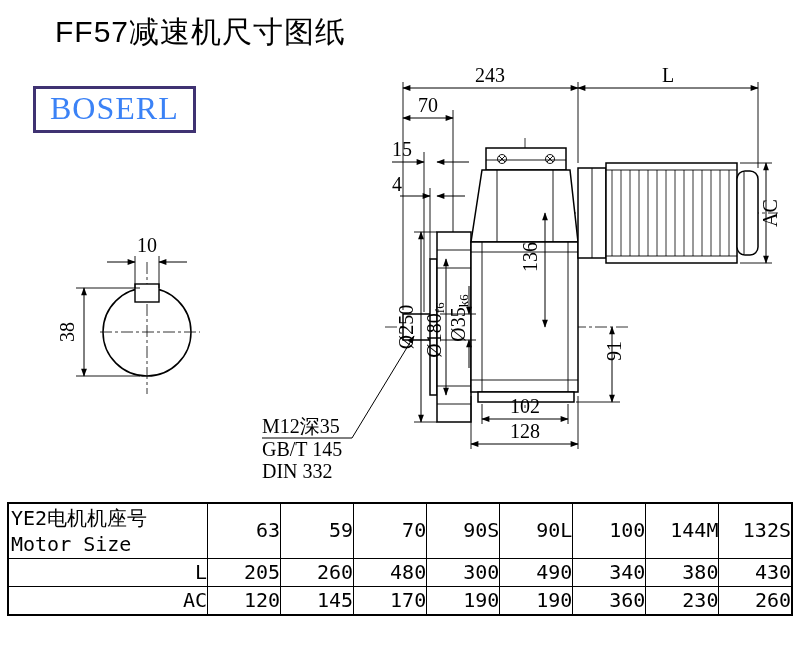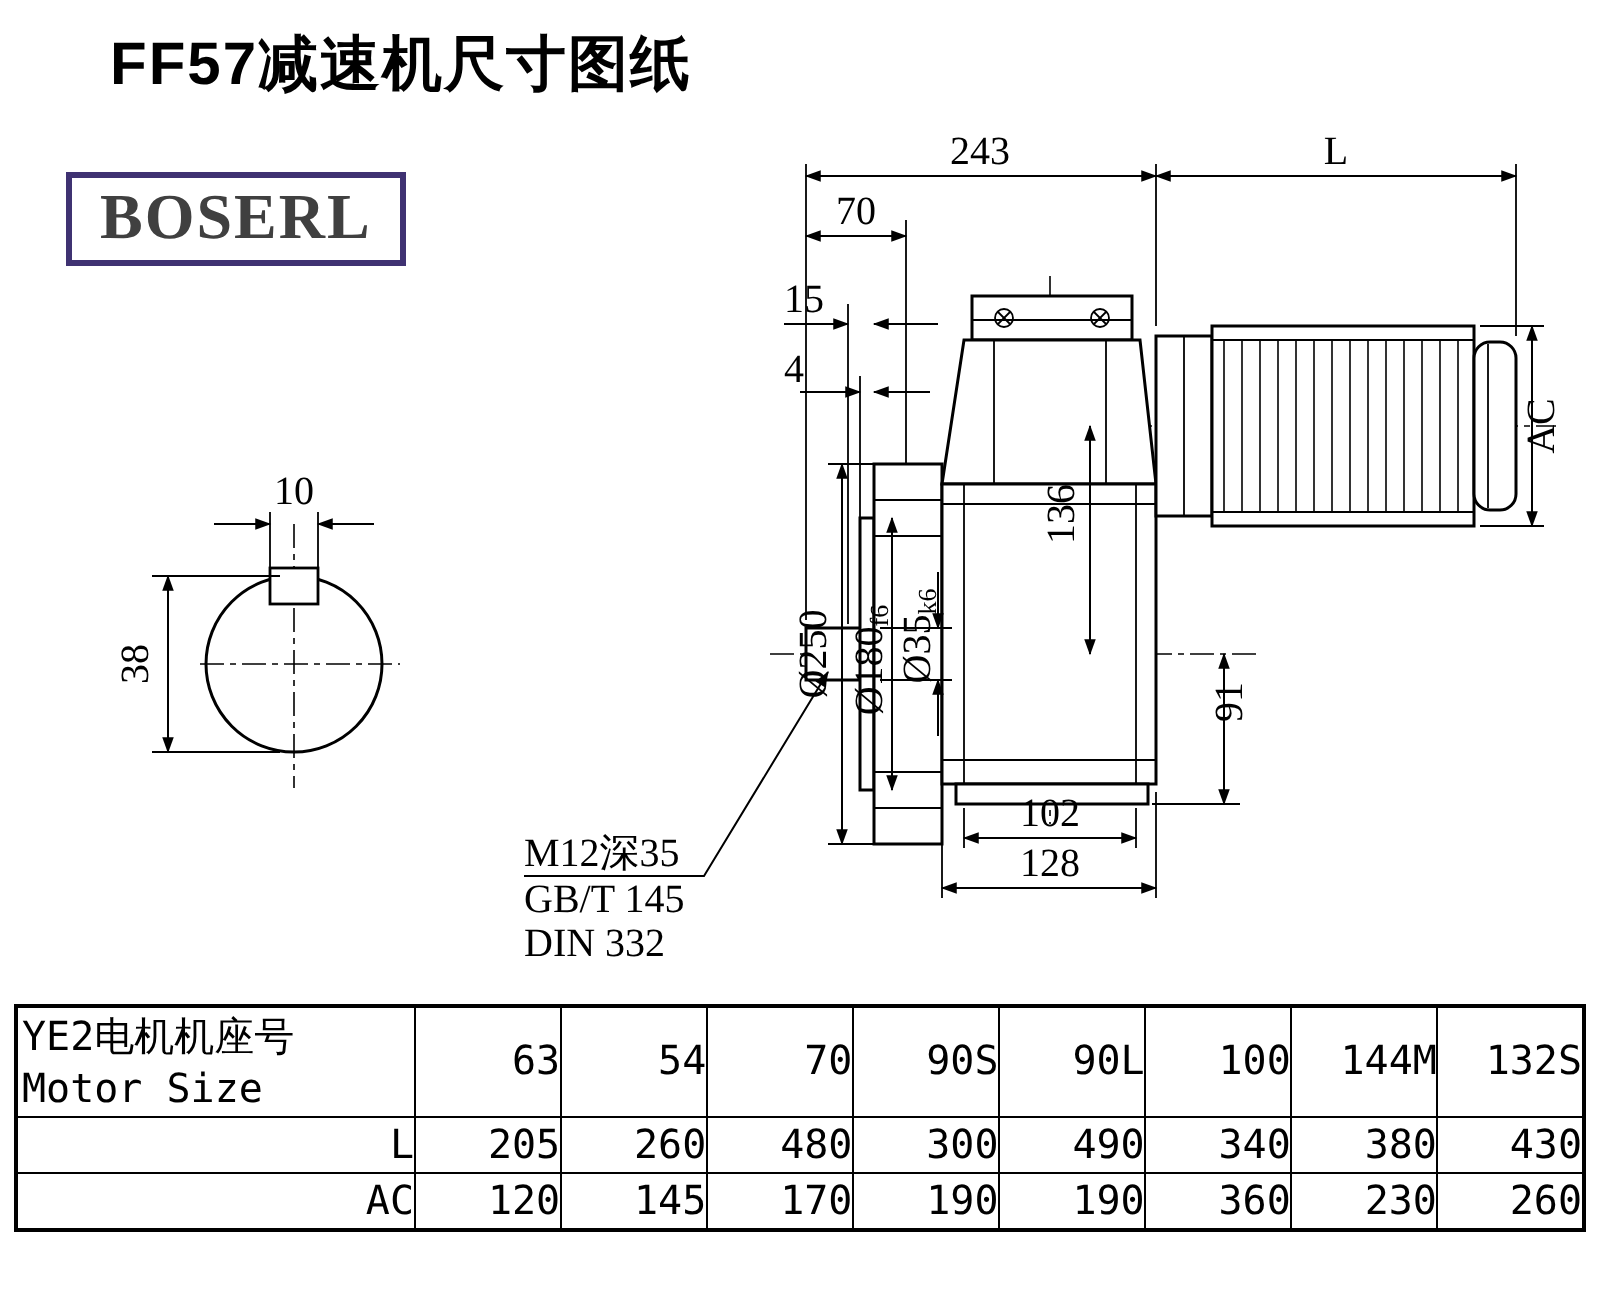--- a/index.html
+++ b/index.html
@@ -1,20 +1,20 @@
 <!DOCTYPE html>
 <html><head>
 <meta charset="utf-8">
 <style>
   html,body{margin:0;padding:0;background:#fff;}
   body{width:800px;height:646px;overflow:hidden;font-family:"Liberation Sans",sans-serif;color:#000;position:relative;}
   .drawing-area{position:relative;width:800px;height:502px;}
-  .title{position:absolute;left:55px;top:12px;font-size:30px;font-weight:bold;letter-spacing:1px;font-family:"Liberation Sans",sans-serif;}
+  .title{position:absolute;left:55px;top:12px;font-size:30px;font-weight:normal;letter-spacing:1px;font-family:"Liberation Sans",sans-serif;}
   .logo{position:absolute;left:33px;top:86px;border:3px solid #3f3272;padding:1px 14px 3px 14px;background:#fff;}
-  .logo span{font-family:"Liberation Serif",serif;font-weight:bold;font-size:32px;color:#404040;letter-spacing:1px;}
+  .logo span{font-family:"Liberation Serif",serif;font-weight:normal;font-size:32px;color:#3b82f6;letter-spacing:1px;}
   svg{position:absolute;left:0;top:0;}
   svg .ol{stroke:#000;stroke-width:1.5;fill:#fff;}
   svg .oln{stroke:#000;stroke-width:1.5;fill:none;}
   svg .tl{stroke:#000;stroke-width:0.9;fill:none;}
   svg .cl{stroke:#000;stroke-width:0.8;fill:none;stroke-dasharray:12 3 3 3;}
   svg .dl{stroke:#000;stroke-width:1;fill:none;marker-start:url(#arr);marker-end:url(#arr);}
   svg .da{stroke:#000;stroke-width:1;fill:none;marker-end:url(#arr);}
   svg text{font-family:"Liberation Serif",serif;font-size:20px;fill:#000;stroke:none;}
   .dim-table{border-collapse:collapse;table-layout:fixed;width:786px;margin:0 auto;border:2px solid #000;
              font-family:"DejaVu Sans Mono",monospace;font-size:20px;}
@@ -199,21 +199,21 @@
 </div>
 
 <table class="dim-table">
   <tbody>
       <tr class="header-row">
     <th class="size-col">
       <div>YE2电机机座号</div>
       <div>Motor Size</div>
     </th>
     <th>63</th>
-    <th>54</th>
+    <th>59</th>
     <th>70</th>
     <th>90S</th>
     <th>90L</th>
     <th>100</th>
     <th>144M</th>
     <th>132S</th>
   </tr>
   <tr class="data-row">
     <td>L</td>
     <td>205</td>

